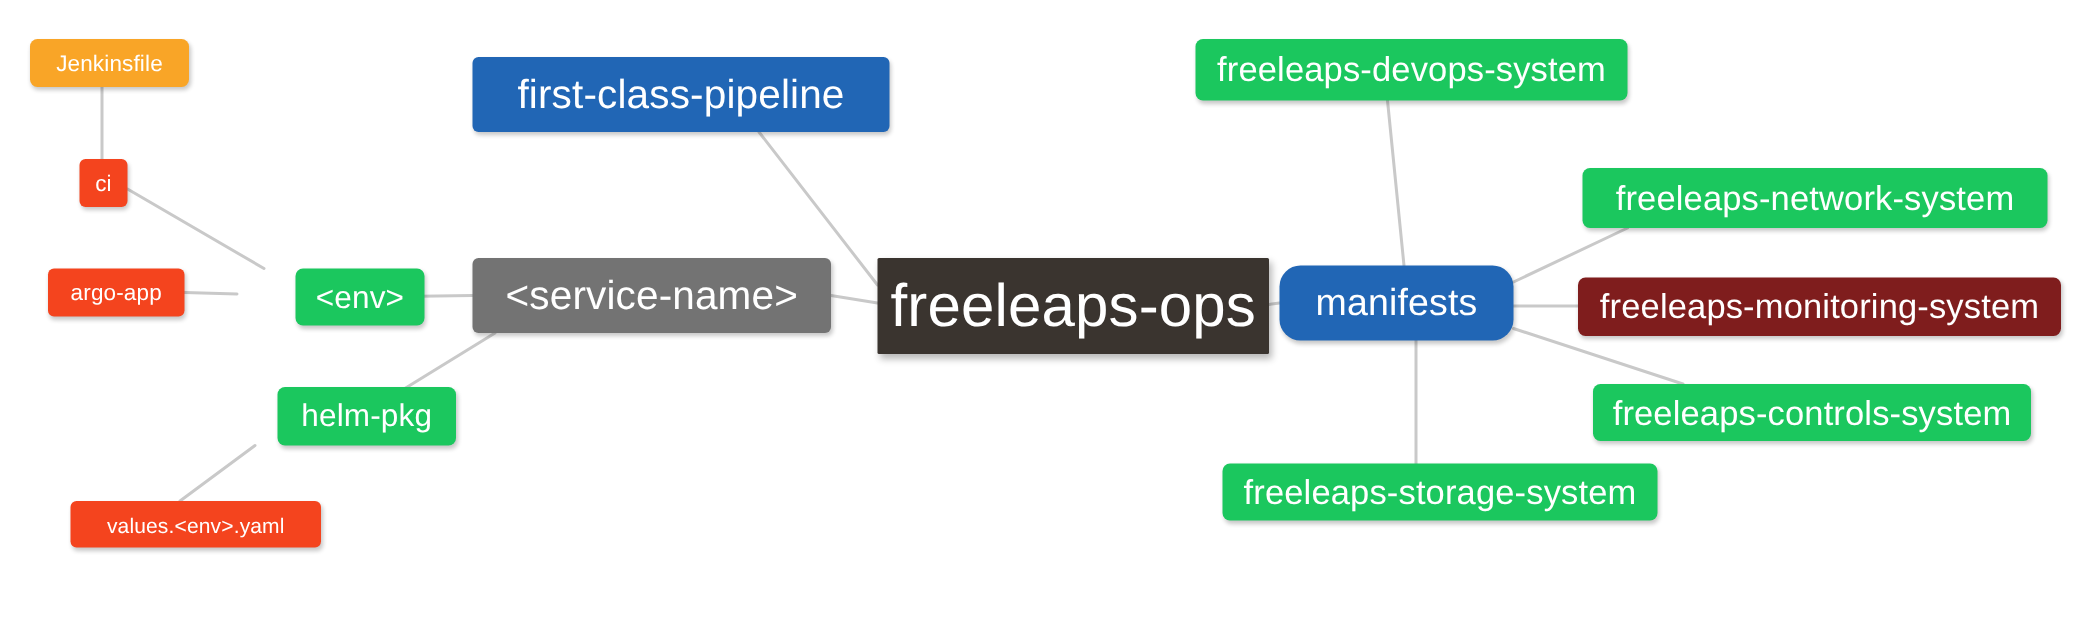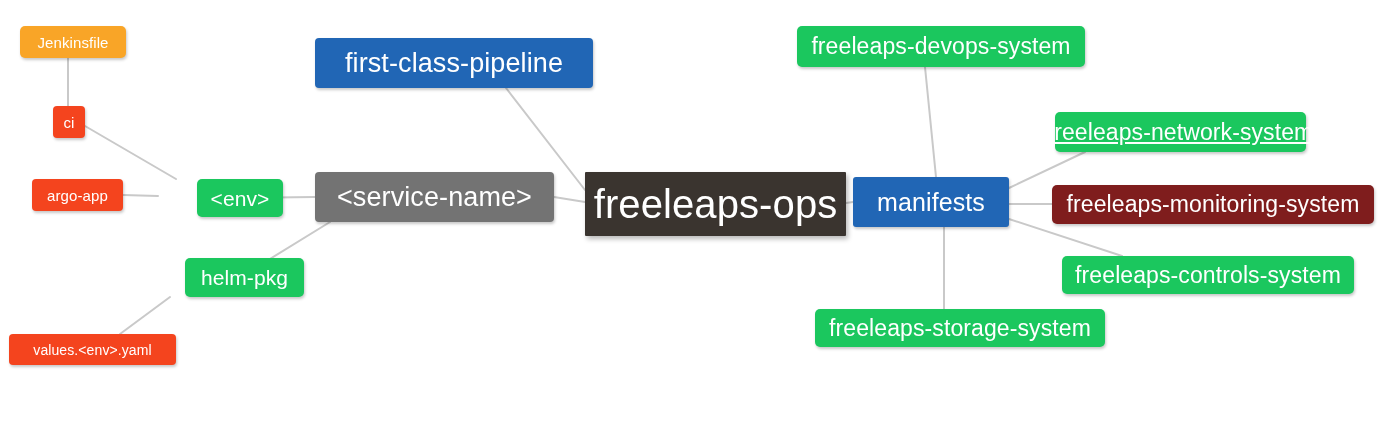--- a/index.html
+++ b/index.html
@@ -77,20 +77,21 @@
   }
   .n-red {
     background: #f4441e;
     border-radius: 4px;
     font-size: 15px;
   }
   .n-red-sm {
     background: #f4441e;
     border-radius: 4px;
     font-size: 14px;
+    margin-left: 38px;
   }
 </style>
 </head>
 <body>
 
 <div id="canvas">
   <svg id="edges" width="1390" height="421" viewBox="0 0 1390 421">
       <line x1="585" y1="190" x2="506" y2="88" stroke="#c9c9c9" stroke-width="2" stroke-linecap="round"></line>
       <line x1="585" y1="202" x2="554" y2="197" stroke="#c9c9c9" stroke-width="2" stroke-linecap="round"></line>
       <line x1="846" y1="203" x2="853" y2="202" stroke="#c9c9c9" stroke-width="2" stroke-linecap="round"></line>
@@ -109,21 +110,21 @@
   <div id="node-layer">
       <div class="node n-root" style="left: 585px; top: 172px; width: 261px; height: 64px; background: rgb(58, 52, 47);">
         <span class="node-label">freeleaps-ops</span>
       </div>
       <div class="node n-l1-blue" style="left: 315px; top: 38px; width: 278px; height: 50px; background: rgb(33, 102, 181); text-align: center;">
         <span class="node-label">first-class-pipeline</span>
       </div>
       <div class="node n-l1-blue" style="left: 315px; top: 172px; width: 239px; height: 50px; background: #737373;">
         <span class="node-label">&lt;service-name&gt;</span>
       </div>
-      <div class="node n-l1-blue-sm" style="left: 853px; top: 177px; width: 156px; height: 50px; background: rgb(33, 102, 181);">
+      <div class="node n-l1-blue-sm" style="left: 853px; top: 177px; width: 156px; height: 50px; background: rgb(33, 102, 181); border-radius: 14px;">
         <span class="node-label">manifests</span>
       </div>
       <div class="node n-green" style="left: 158px; top: 179px; width: 86px; height: 38px; background: rgb(27, 199, 94);">
         <span class="node-label">&lt;env&gt;</span>
       </div>
       <div class="node n-green" style="left: 146px; top: 258px; width: 119px; height: 39px; background: rgb(27, 199, 94);">
         <span class="node-label">helm-pkg</span>
       </div>
       <div class="node n-orange" style="left: 20px; top: 26px; width: 106px; height: 32px; background: rgb(249, 165, 39);">
         <span class="node-label">Jenkinsfile</span>
@@ -133,21 +134,21 @@
       </div>
       <div class="node n-red" style="left: 32px; top: 179px; width: 91px; height: 32px; background: rgb(244, 68, 30);">
         <span class="node-label">argo-app</span>
       </div>
       <div class="node n-red-sm" style="left: 9px; top: 334px; width: 167px; height: 31px; background: rgb(244, 68, 30);">
         <span class="node-label">values.&lt;env&gt;.yaml</span>
       </div>
       <div class="node n-green-lg" style="left: 797px; top: 26px; width: 288px; height: 41px; background: rgb(27, 199, 94);">
         <span class="node-label">freeleaps-devops-system</span>
       </div>
-      <div class="node n-green-lg" style="left: 1055px; top: 112px; width: 251px; height: 40px; background: rgb(27, 199, 94); text-decoration: underline;">
+      <div class="node n-green-lg" style="left: 1055px; top: 112px; width: 310px; height: 40px; background: rgb(27, 199, 94);">
         <span class="node-label">freeleaps-network-system</span>
       </div>
       <div class="node n-green-lg" style="left: 1052px; top: 185px; width: 322px; height: 39px; background: #7f1d1d;">
         <span class="node-label">freeleaps-monitoring-system</span>
       </div>
       <div class="node n-green-lg" style="left: 1062px; top: 256px; width: 292px; height: 38px; background: rgb(27, 199, 94);">
         <span class="node-label">freeleaps-controls-system</span>
       </div>
       <div class="node n-green-lg" style="left: 815px; top: 309px; width: 290px; height: 38px; background: rgb(27, 199, 94);">
         <span class="node-label">freeleaps-storage-system</span>

